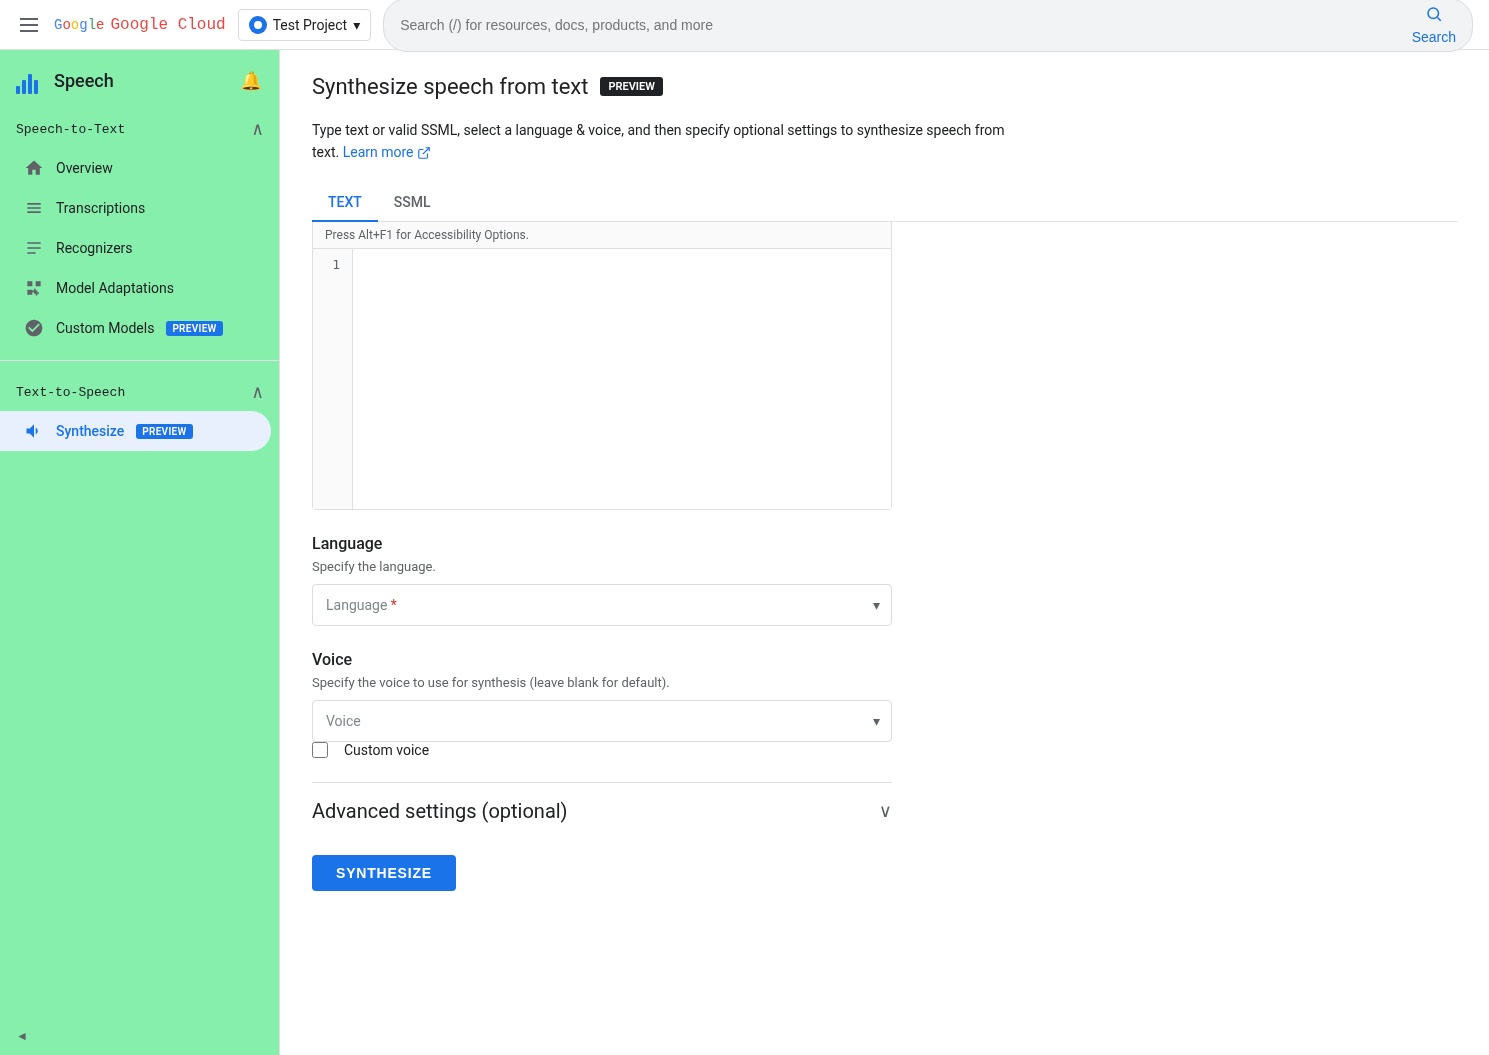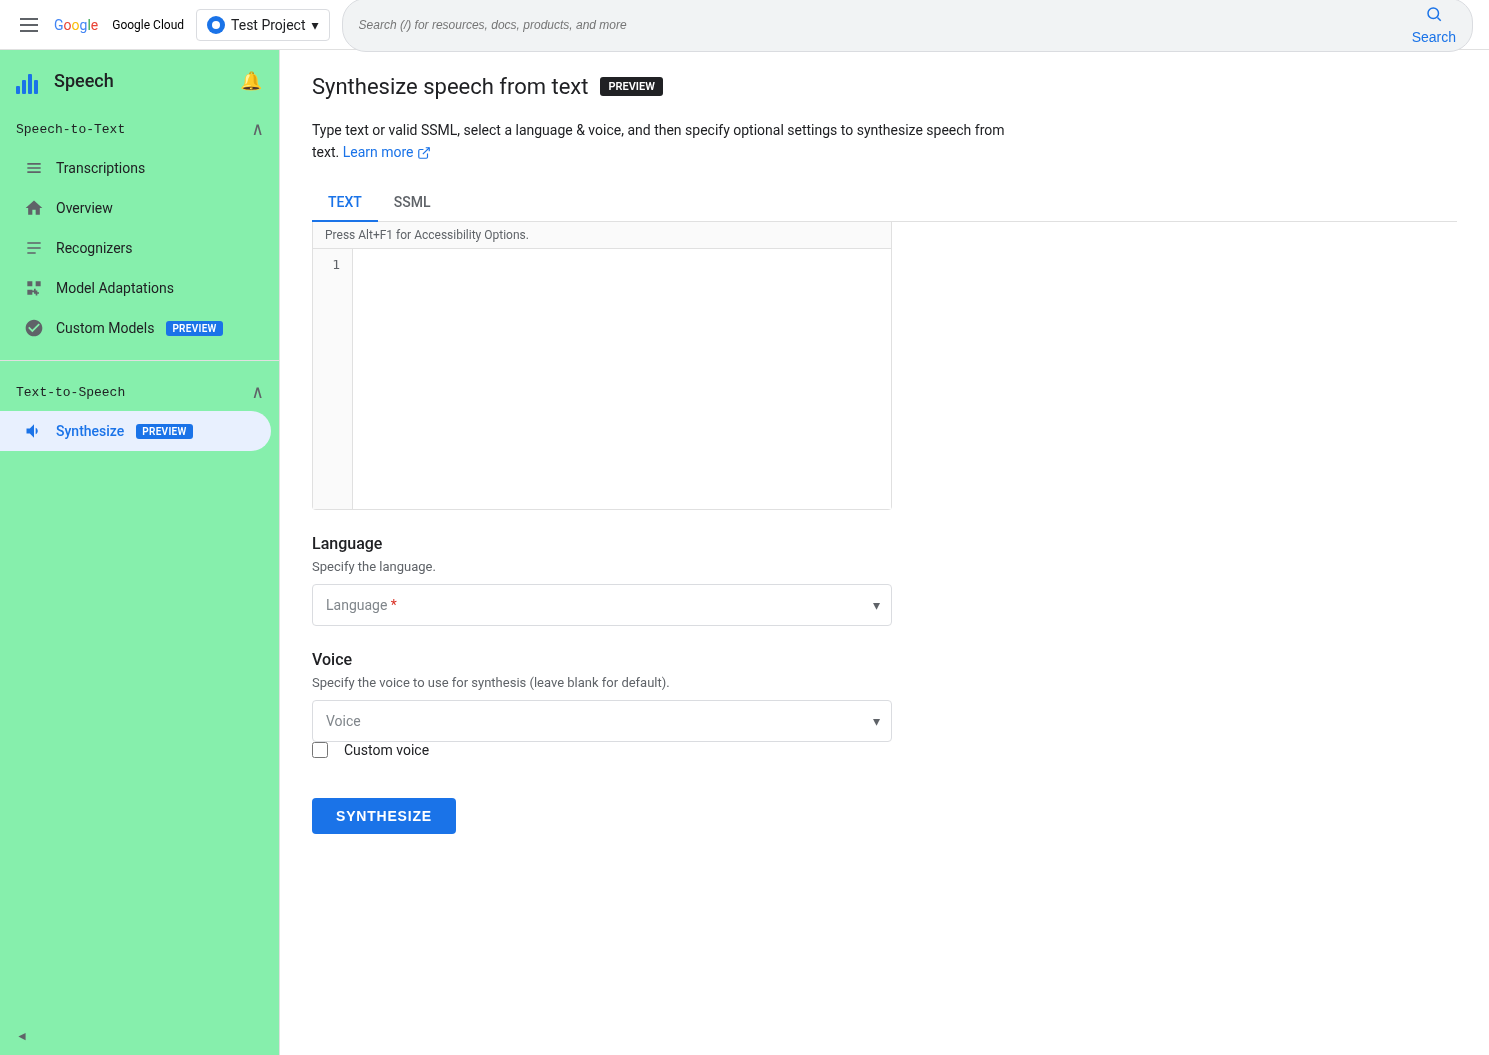--- a/index.html
+++ b/index.html
@@ -13,48 +13,48 @@
       padding: 0 16px;
       border-bottom: 1px solid #e0e0e0;
       gap: 12px;
       background: #fff;
     }
     .nav-hamburger {
       display: flex; flex-direction: column; gap: 4px; cursor: pointer; padding: 4px;
     }
     .nav-hamburger span { display: block; width: 18px; height: 2px; background: #5f6368; }
     .google-cloud-logo {
-      display: flex; align-items: center; gap: 6px; text-decoration: none;
+      display: flex; align-items: center; gap: 6px; text-decoration: none; font-family: Liberation Mono, monospace;
     }
     .g-blue { color: #4285F4; }
     .g-red { color: #EA4335; }
     .g-yellow { color: #FBBC05; }
     .g-green { color: #34A853; }
-    .cloud-text { color: #000000; font-size: 12px; font-weight: 400; margin-left: 8px; }
+    .cloud-text { color: #ef4444; font-size: 16px; font-weight: 400; }
 
     .project-selector {
       display: flex; align-items: center; gap: 6px;
       border: 1px solid #dadce0; border-radius: 4px;
       padding: 6px 10px; cursor: pointer; background: #fff;
       font-size: 14px; color: #202124;
     }
     .project-dot {
       width: 18px; height: 18px; background: #1a73e8; border-radius: 50%;
       display: flex; align-items: center; justify-content: center;
     }
     .project-dot::after { content: ''; width: 8px; height: 8px; background: #fff; border-radius: 50%; }
 
     .search-bar {
       flex: 1; display: flex; align-items: center;
       border: 1px solid #dadce0; border-radius: 24px; padding: 6px 16px;
       background: #f1f3f4; gap: 8px;
     }
     .search-bar input {
       border: none; background: transparent; outline: none;
-      font-size: 12px; color: #8b5cf6; flex: 1; font-style: italic;
+      font-size: 14px; color: #8b5cf6; flex: 1;
     }
     .search-btn {
       display: flex; align-items: center; gap: 6px;
       background: none; border: none; cursor: pointer;
       color: #1a73e8; font-size: 14px; font-weight: 500; flex-direction: column;
     }
     .search-icon-svg { width: 18px; height: 18px; }
 
     
     .main-layout { display: flex; height: calc(100vh - 50px); }
@@ -276,30 +276,30 @@
     </div>
 
     <div class="sidebar-section">
       <div class="sidebar-section-header">
         <span>Speech-to-Text</span>
         <span class="chevron-up">∧</span>
       </div>
 
       <div class="sidebar-item">
         <svg class="item-icon" viewBox="0 0 24 24" fill="#5f6368">
-          <path d="M4 6h16v2H4zm0 5h16v2H4zm0 5h16v2H4z"></path>
-        </svg>
-        <span>Transcriptions</span>
+          <path d="M10 20v-6h4v6h5v-8h3L12 3 2 12h3v8z"></path>
+        </svg>
+        <span>Overview</span>
       </div>
 
       <div class="sidebar-item">
         <svg class="item-icon" viewBox="0 0 24 24" fill="#5f6368">
-          <path d="M10 20v-6h4v6h5v-8h3L12 3 2 12h3v8z"></path>
-        </svg>
-        <span>Overview</span>
+          <path d="M4 6h16v2H4zm0 5h16v2H4zm0 5h16v2H4z"></path>
+        </svg>
+        <span>Transcriptions</span>
       </div>
 
       <div class="sidebar-item">
         <svg class="item-icon" viewBox="0 0 24 24" fill="#5f6368">
           <path d="M4 5h16v2H4zm0 6h16v2H4zm0 6h10v2H4z"></path>
         </svg>
         <span>Recognizers</span>
       </div>
 
       <div class="sidebar-item">
@@ -409,18 +409,22 @@
         </div>
       </div>
 
       <div class="checkbox-row">
         <input type="checkbox" id="custom-voice-cb" style="">
         <label for="custom-voice-cb" class="checkbox-label">Custom voice</label>
       </div>
     </div>
 
     
+    <div class="advanced-settings">
+      <span class="advanced-title">Advanced settings (optional)</span>
+      <span class="chevron-down">∨</span>
+    </div>
 
     
     <button class="synthesize-btn">SYNTHESIZE</button>
 
   </main>
 </div>
 
 </body></html>

